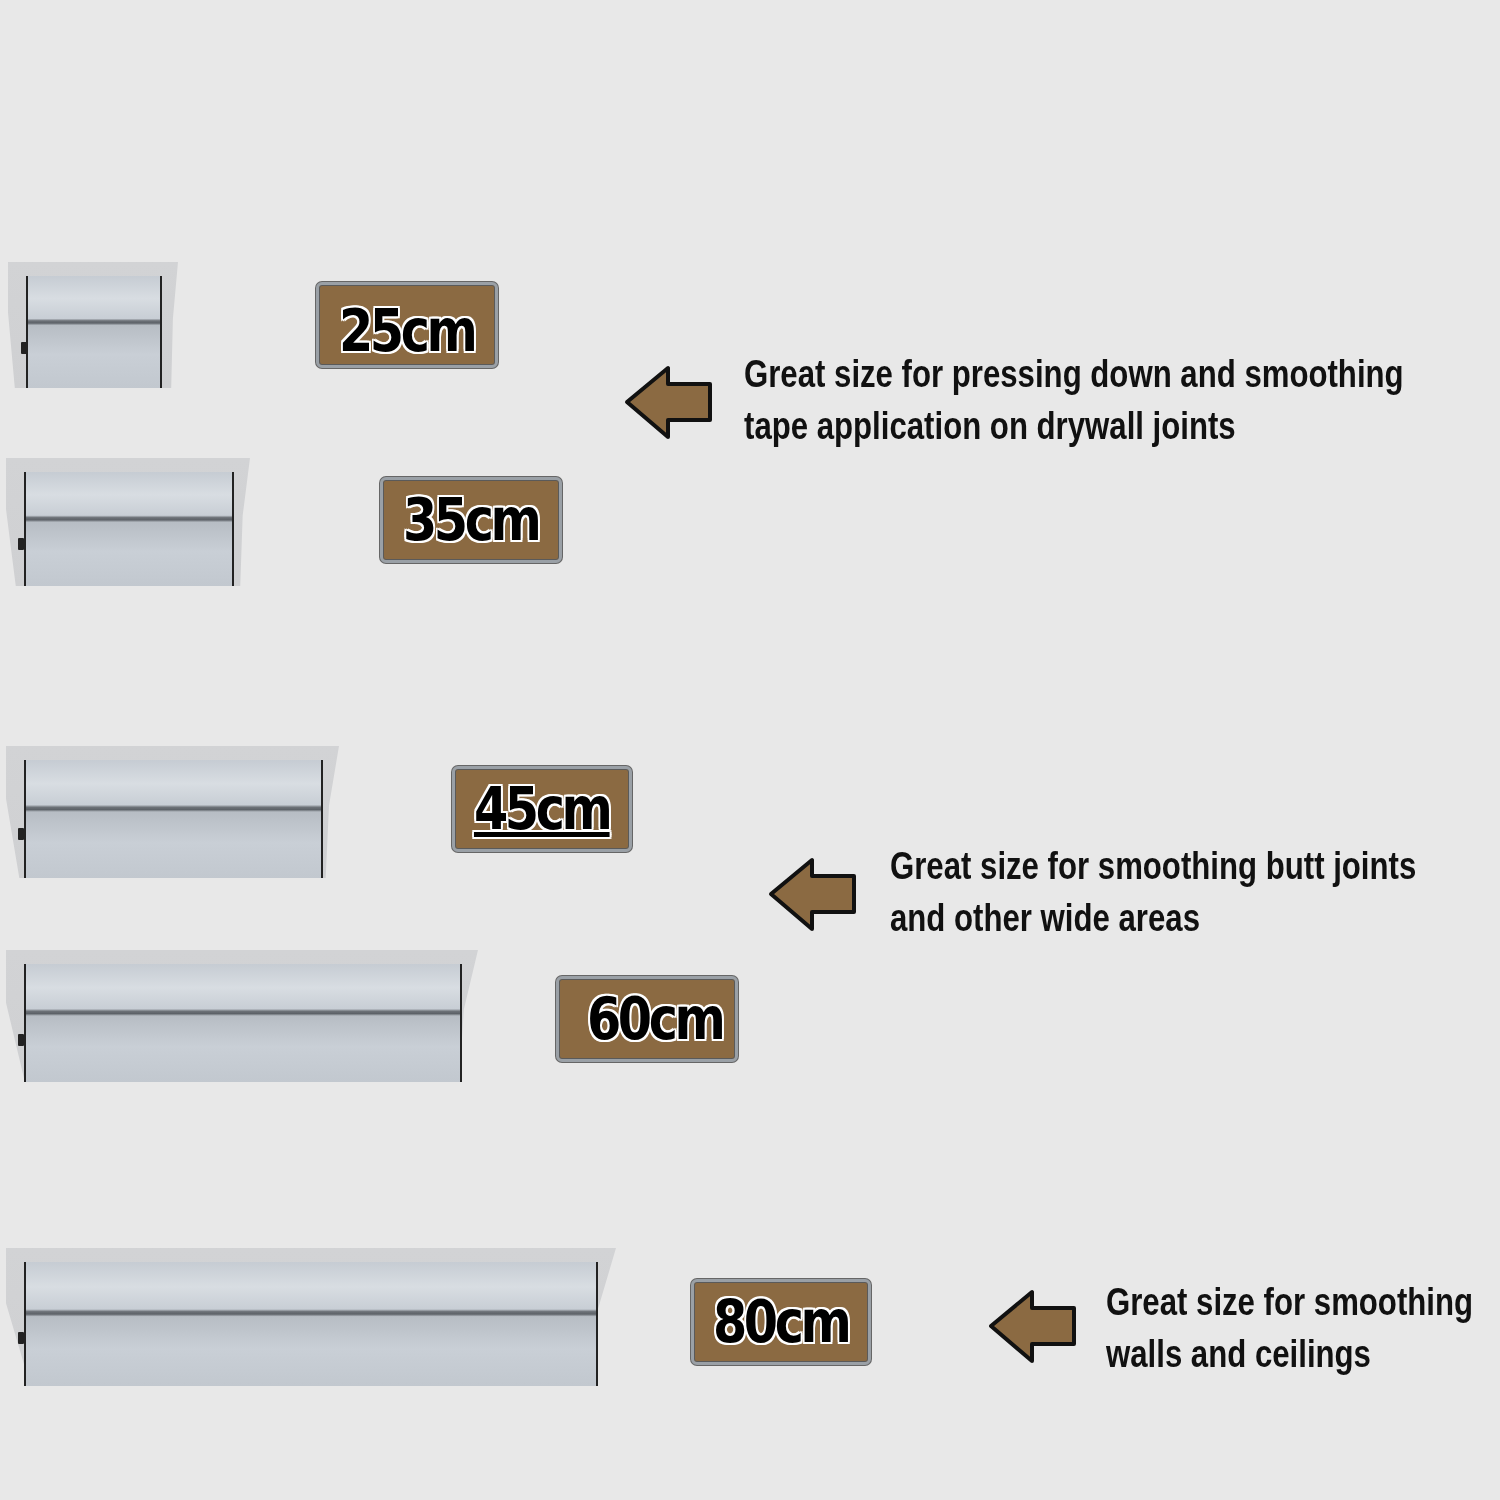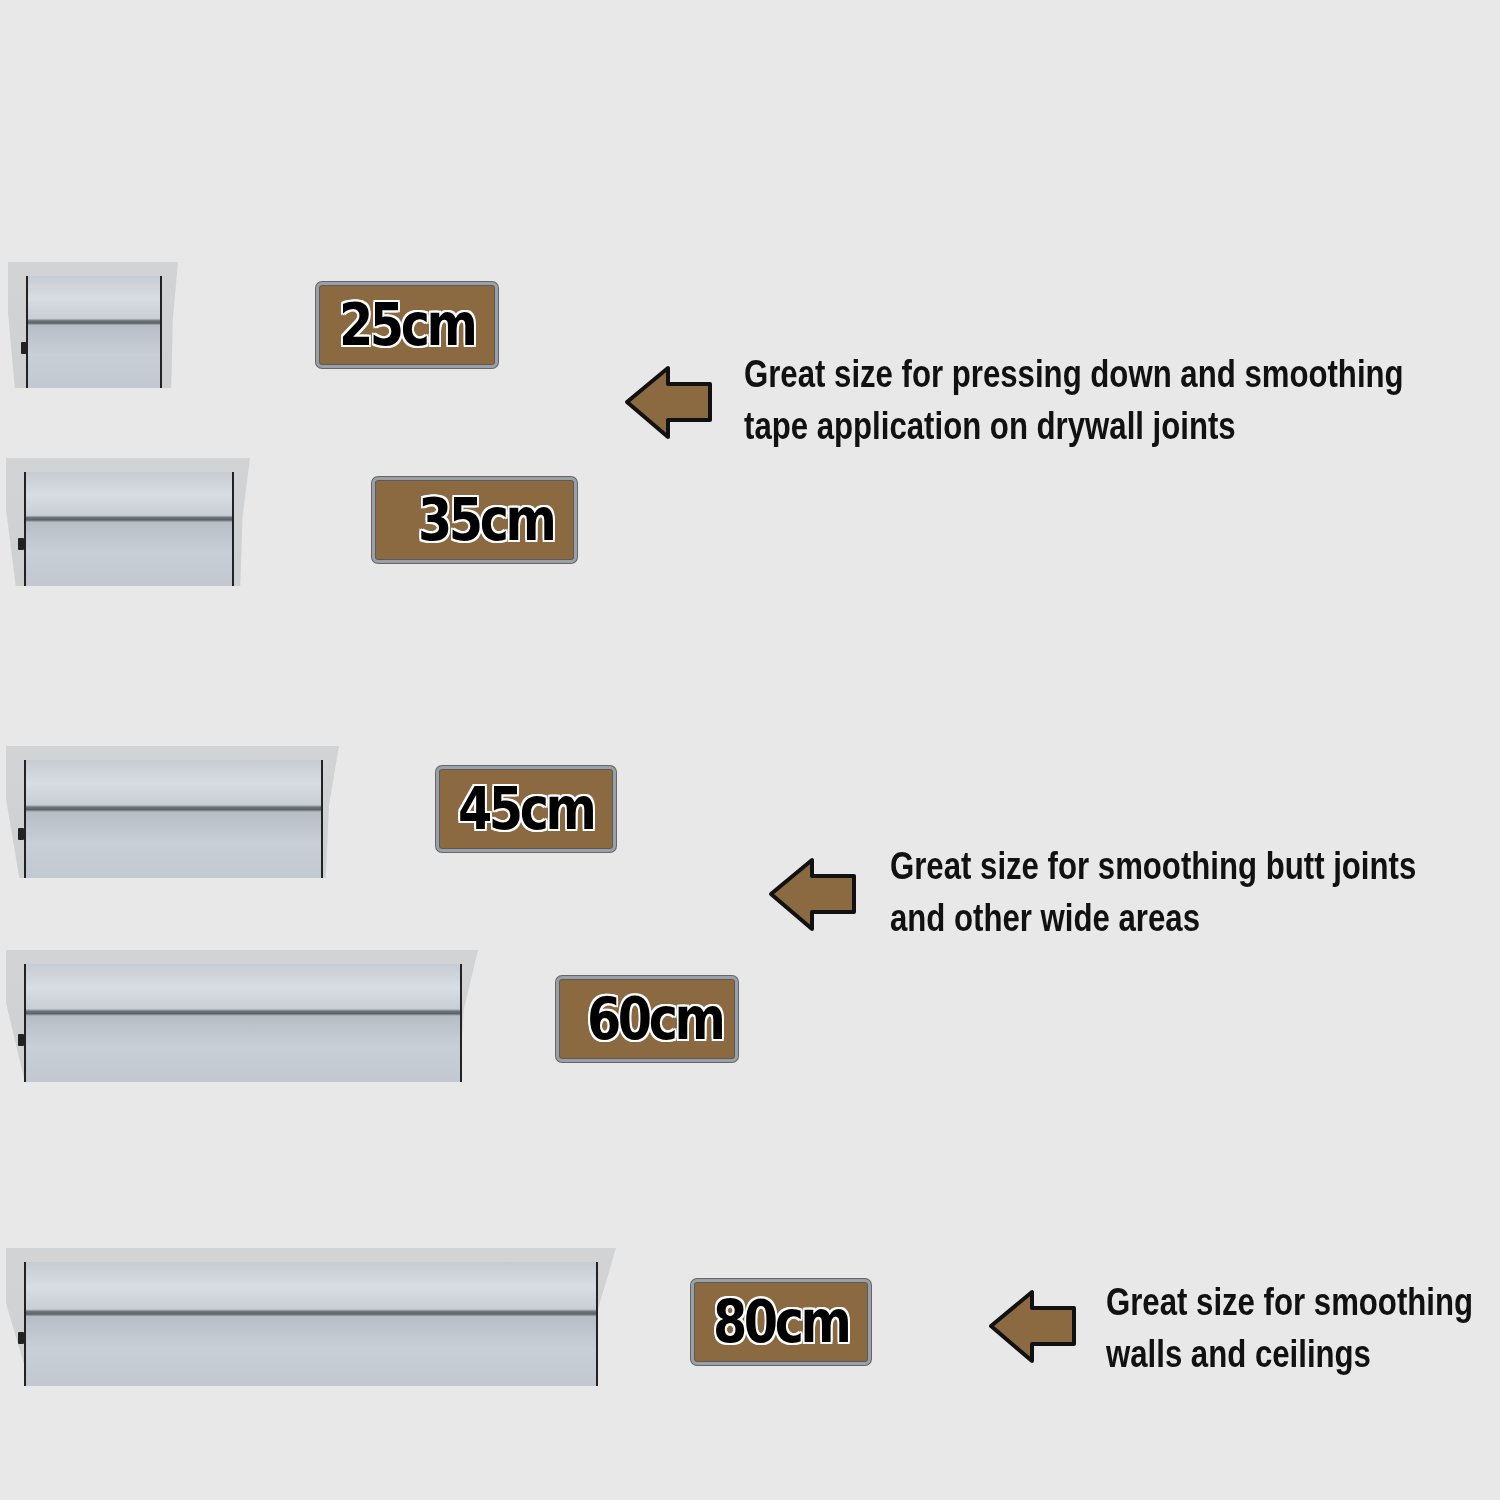--- a/index.html
+++ b/index.html
@@ -56,47 +56,47 @@
     }
   </style>
 </head>
 <body>
 
 <div class="blade" style="left:8px; top:262px; width:170px; height:126px;">
   <div class="back"></div>
   <div class="handle" style="left:18px; right:16px;"></div>
   <div class="knob" style="left:13px; top:80px;"></div>
 </div>
-<div class="badge" style="left:316px; top:282px; width:176px; height:80px;">
+<div class="badge" style="left:316px; top:282px; width:176px; height:80px;align-items:flex-end;">
   <span>25cm</span>
 </div>
 
 <div class="blade" style="left:6px; top:458px; width:244px; height:128px;">
   <div class="back"></div>
   <div class="handle" style="left:18px; right:16px;"></div>
   <div class="knob" style="left:12px; top:80px;"></div>
 </div>
-<div class="badge" style="left:372px; top:477px; width:176px; height:80px;padding-left:23px;">
+<div class="badge" style="left:380px; top:477px; width:176px; height:80px;">
   <span>35cm</span>
 </div>
 
 <svg class="arrow" style="left:624px; top:364px;" width="90" height="78" viewBox="0 0 90 78">
   <polygon points="3,38 44,4 44,20 86,20 86,56 44,56 44,73" fill="#8b6a42" stroke="#111" stroke-width="4" stroke-linejoin="round"></polygon>
 </svg>
 <div class="desc" style="left:744px; top:348px;">
   <div>Great size for pressing down and smoothing</div>
   <div>tape application on drywall joints</div>
 </div>
 
 <div class="blade" style="left:6px; top:746px; width:333px; height:132px;">
   <div class="back"></div>
   <div class="handle" style="left:18px; right:16px;"></div>
   <div class="knob" style="left:12px; top:82px;"></div>
 </div>
-<div class="badge" style="left:436px; top:766px; width:174px; height:80px;">
+<div class="badge" style="left:452px; top:766px; width:174px; height:80px;text-decoration:underline;">
   <span>45cm</span>
 </div>
 
 <div class="blade" style="left:6px; top:950px; width:472px; height:132px;">
   <div class="back"></div>
   <div class="handle" style="left:18px; right:16px;"></div>
   <div class="knob" style="left:12px; top:84px;"></div>
 </div>
 <div class="badge" style="left:556px; top:976px; width:176px; height:80px;justify-content:flex-end;">
   <span>60cm</span>

